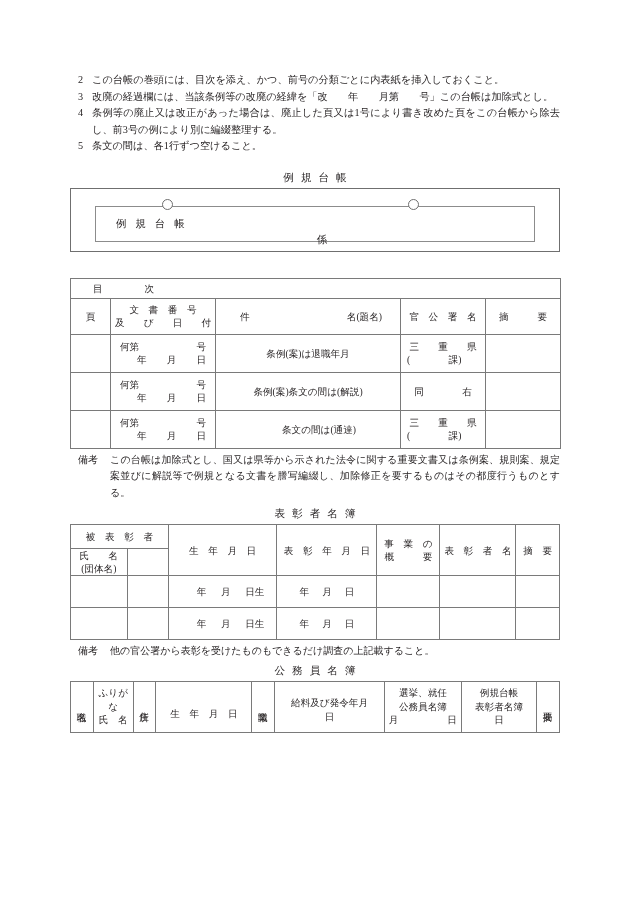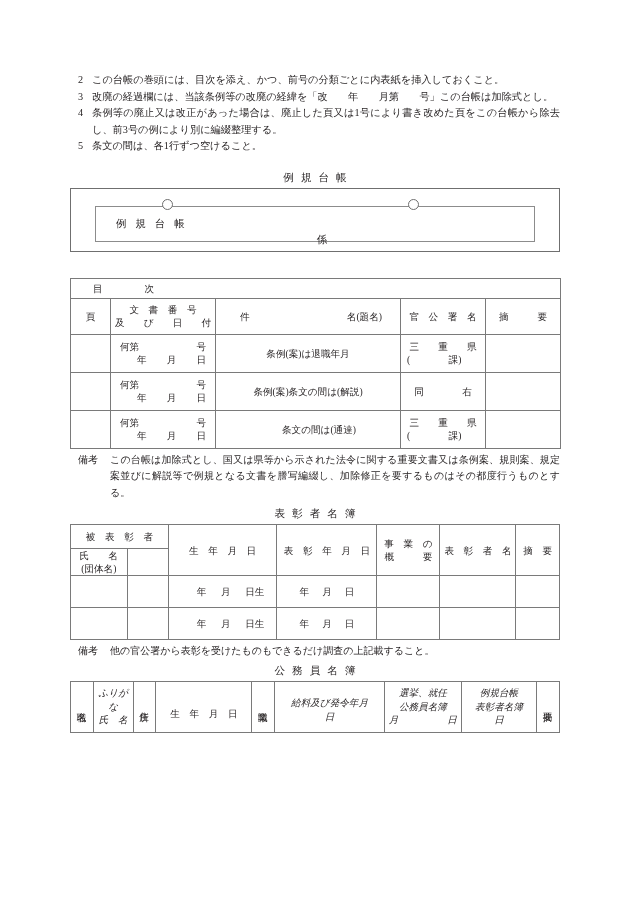--- a/index.html
+++ b/index.html
@@ -176,21 +176,21 @@
   
   .vtxt {
     writing-mode: vertical-rl;
     text-orientation: upright;
     display: inline-block;
     line-height: 13px;
     letter-spacing: 1px;
     height: 30px;
   }
   .civil-head td { height: 50px; vertical-align: top; padding-top: 4px; }
-  .stack { line-height: 13.5px; font-style: italic; }
+  .stack { line-height: 13.5px; }
   .stack .r {
     display: flex;
     justify-content: space-between;
     padding: 0 4px;
     box-sizing: border-box;
   }
   .stack .c { text-align: center; }
 </style>
 </head>
 <body>

